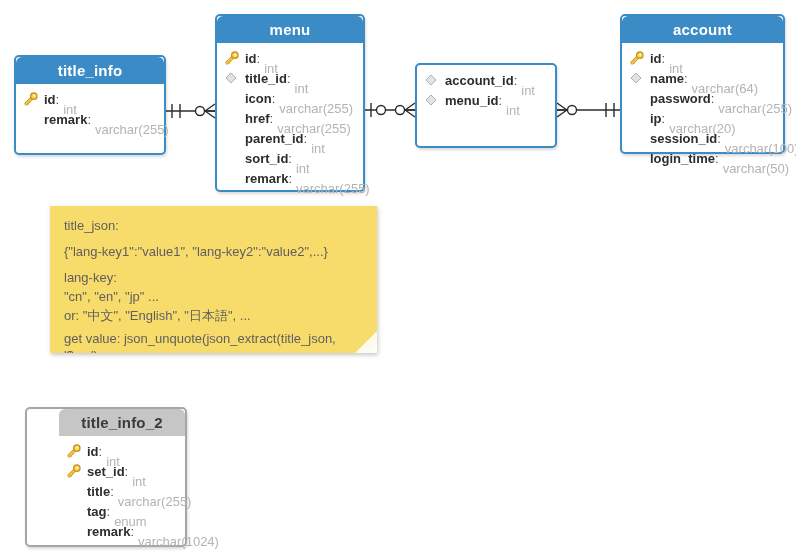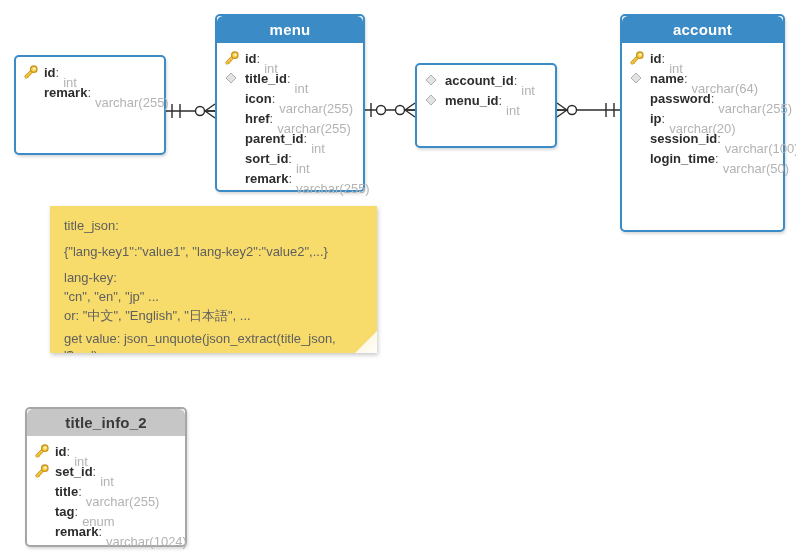--- a/index.html
+++ b/index.html
@@ -18,21 +18,21 @@
   #connectors{position:absolute;left:0;top:0;z-index:1;pointer-events:none;}
   .entity{
     position:absolute;z-index:2;background:#fff;border:2px solid var(--blue);
     border-radius:5px;box-sizing:border-box;box-shadow:1px 2px 3px rgba(0,0,0,.15);
   }
   .entity-header{
     height:27px;line-height:27px;text-align:center;background:var(--blue);
     color:#fff;font-weight:bold;font-size:15px;border-radius:6px 6px 0 0;
     letter-spacing:.2px;
   }
-  .entity.gray{border-color:var(--gray-border);}
+  .entity.gray{border-color:var(--gray-border);padding-left:32px;}
   .entity.gray .entity-header{background:var(--gray-header);color:#3a3a3a;}
   .entity-body{padding:5px 6px 4px 8px;}
   .field-row{height:20px;display:flex;align-items:center;font-size:13px;white-space:nowrap;}
   .ficon{width:20px;flex:0 0 20px;display:flex;align-items:center;}
   .fname{font-weight:bold;color:var(--name);}
   .fname::after{content:":";color:#555;font-weight:normal;}
   .ftype{color:var(--type);margin-left:4px;margin-top:20px;}
   .note-wrap{position:absolute;z-index:2;filter:drop-shadow(1px 2px 2px rgba(0,0,0,.22));padding-left:36px;}
   .note{
     width:100%;height:100%;background:#f8dc6b;box-sizing:border-box;
@@ -78,20 +78,21 @@
         <line x1="557" y1="110" x2="620" y2="110" stroke="#2b2b2b" stroke-width="1.4"></line>
         <line x1="567" y1="110" x2="557" y2="103" stroke="#2b2b2b" stroke-width="1.4"></line>
         <line x1="567" y1="110" x2="557" y2="110" stroke="#2b2b2b" stroke-width="1.4"></line>
         <line x1="567" y1="110" x2="557" y2="117" stroke="#2b2b2b" stroke-width="1.4"></line>
         <circle cx="572" cy="110" r="4.5" fill="#fff" stroke="#2b2b2b" stroke-width="1.4"></circle>
         <line x1="614" y1="103" x2="614" y2="117" stroke="#2b2b2b" stroke-width="1.4"></line>
         <line x1="606" y1="103" x2="606" y2="117" stroke="#2b2b2b" stroke-width="1.4"></line>
       </g>
     </svg>
     <div class="entity" style="left: 14px; top: 55px; width: 152px; height: 100px;">
+      <div class="entity-header">title_info</div>
       <div class="entity-body">
         <div class="field-row">
           <span class="ficon">
             <svg width="14" height="14" viewBox="0 0 14 14">
               <line x1="8.2" y1="5.8" x2="2.2" y2="11.8" stroke="#c8951f" stroke-width="3.4" stroke-linecap="round"></line>
               <line x1="8.2" y1="5.8" x2="2.2" y2="11.8" stroke="#fcd34d" stroke-width="1.8" stroke-linecap="round"></line>
               <line x1="3.2" y1="10.8" x2="4.8" y2="12.4" stroke="#e0a92c" stroke-width="1.7"></line>
               <line x1="5.2" y1="8.8" x2="6.5" y2="10.1" stroke="#e0a92c" stroke-width="1.7"></line>
               <circle cx="9.8" cy="4.2" r="3.2" fill="#fcd34d" stroke="#c8951f" stroke-width="1.3"></circle>
               <circle cx="10.3" cy="3.7" r="1.1" fill="#fff8e1"></circle>
@@ -175,21 +176,21 @@
           <span class="ficon">
             <svg width="12" height="12" viewBox="0 0 12 12">
               <path d="M6 1 L11 6 L6 11 L1 6 Z" fill="#e3e3e3" stroke="#b0b0b0" stroke-width="1"></path>
             </svg>
           </span>
           <span class="fname">menu_id</span>
           <span class="ftype">int</span>
         </div>
       </div>
     </div>
-    <div class="entity" style="left: 620px; top: 14px; width: 165px; height: 218px;">
+    <div class="entity" style="left: 620px; top: 14px; width: 165px; height: 140px;">
       <div class="entity-header">account</div>
       <div class="entity-body">
         <div class="field-row">
           <span class="ficon">
             <svg width="14" height="14" viewBox="0 0 14 14">
               <line x1="8.2" y1="5.8" x2="2.2" y2="11.8" stroke="#c8951f" stroke-width="3.4" stroke-linecap="round"></line>
               <line x1="8.2" y1="5.8" x2="2.2" y2="11.8" stroke="#fcd34d" stroke-width="1.8" stroke-linecap="round"></line>
               <line x1="3.2" y1="10.8" x2="4.8" y2="12.4" stroke="#e0a92c" stroke-width="1.7"></line>
               <line x1="5.2" y1="8.8" x2="6.5" y2="10.1" stroke="#e0a92c" stroke-width="1.7"></line>
               <circle cx="9.8" cy="4.2" r="3.2" fill="#fcd34d" stroke="#c8951f" stroke-width="1.3"></circle>

